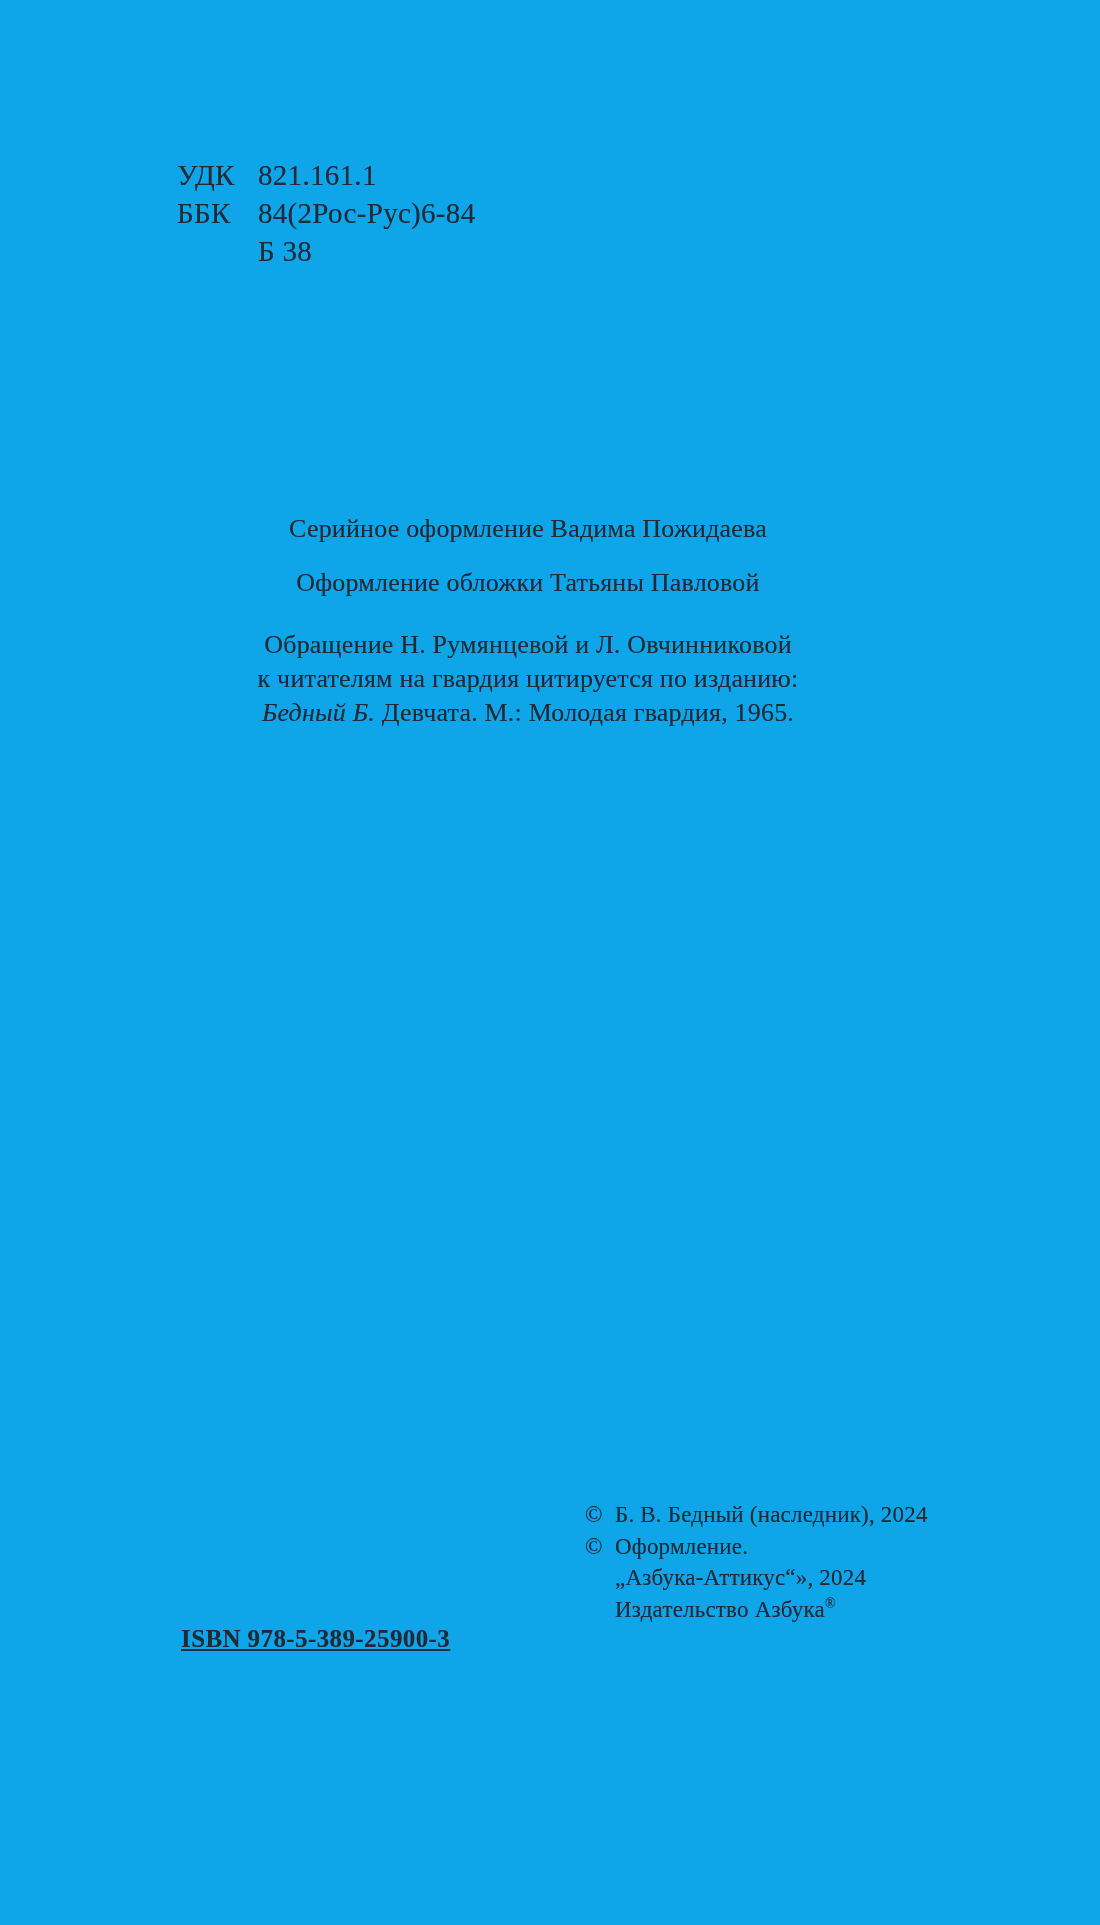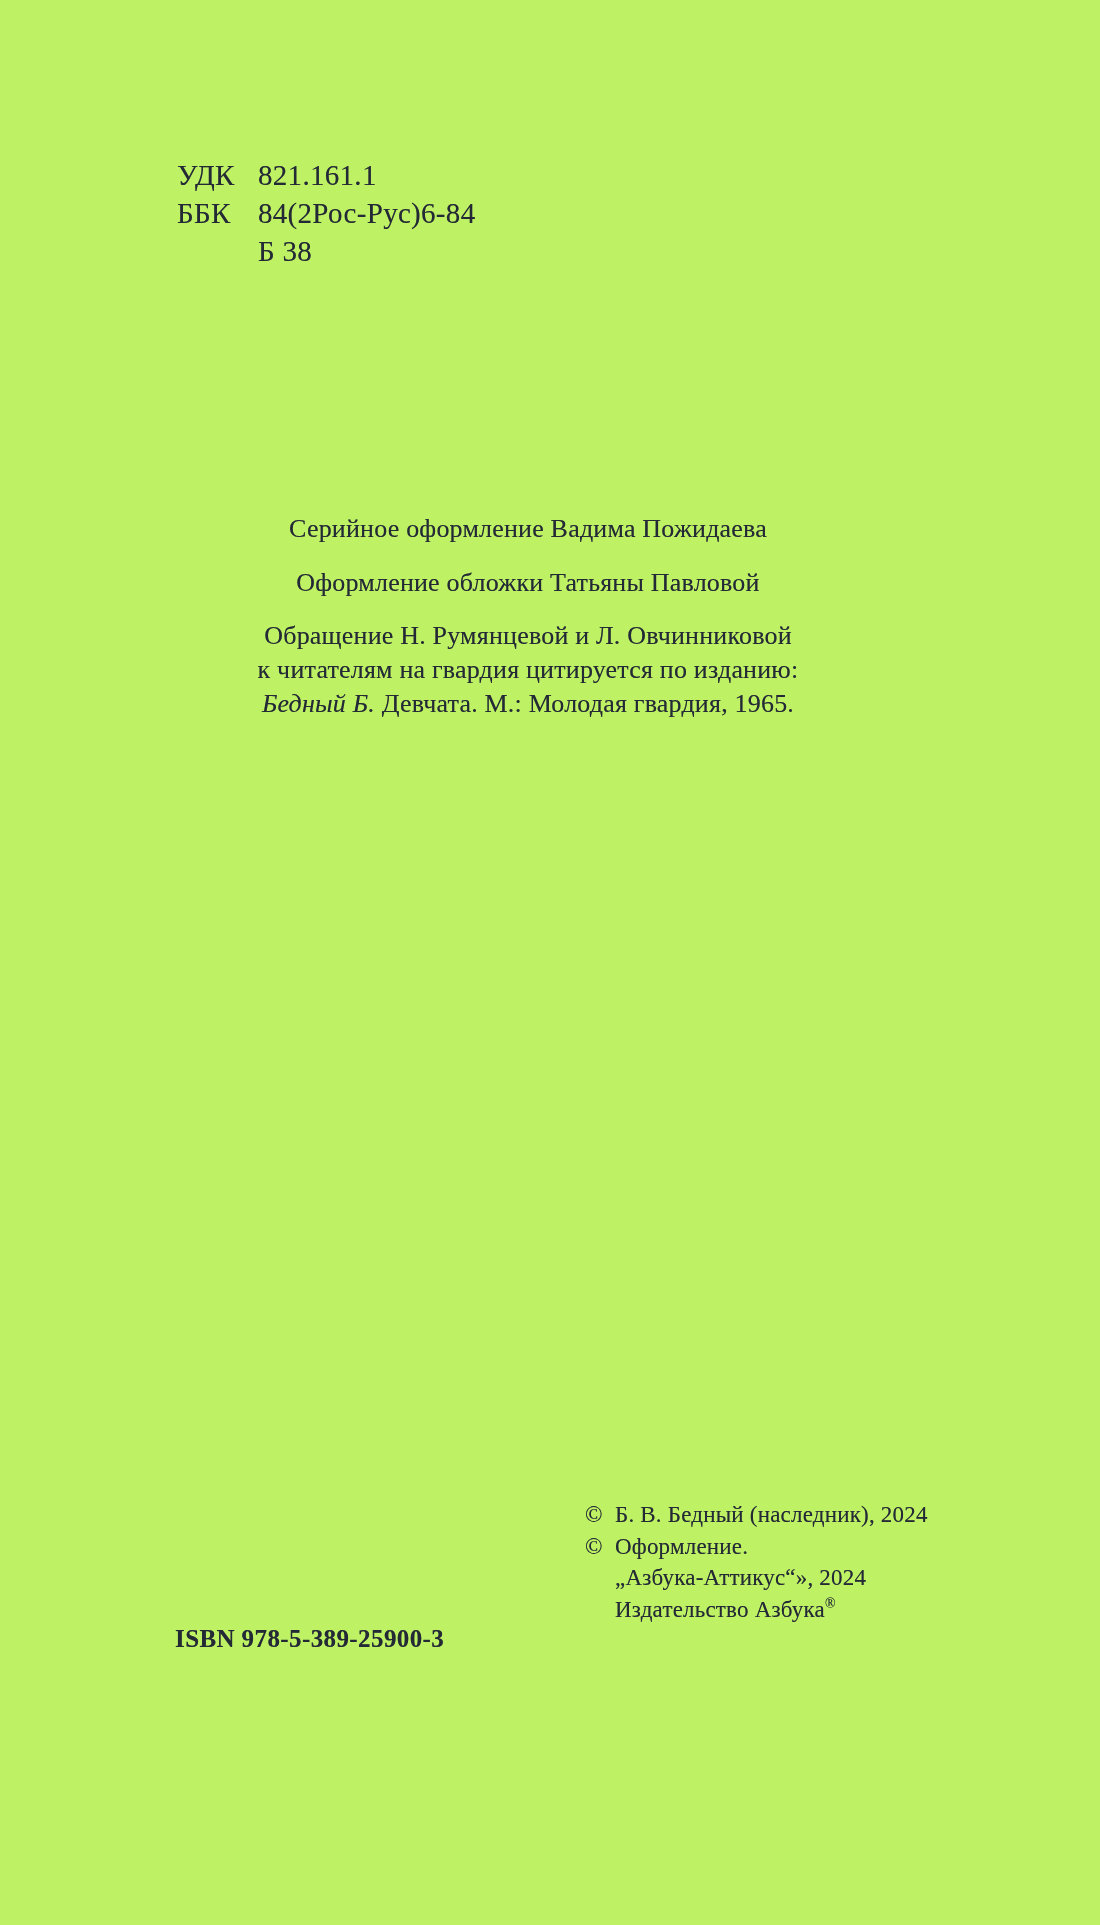--- a/index.html
+++ b/index.html
@@ -1,20 +1,20 @@
 <!DOCTYPE html>
 <html><head>
 <meta charset="utf-8">
 <style>
   html, body { margin:0; padding:0; background:#ffffff; }
   .page {
     position:relative;
     width:1100px;
     height:1925px;
-    background:#bef264;
+    background:#0ea5e9;
     font-family:"Liberation Serif","DejaVu Serif",serif;
     color:#242936;
     text-shadow:0 0 0.6px rgba(36,41,54,0.45);
     overflow:hidden;
   }
 
   
   .catalog {
     position:absolute;
     left:177px; top:156px;
@@ -28,43 +28,44 @@
   .credits {
     position:absolute;
     left:0; top:512px;
     width:1056px;
     text-align:center;
     font-size:26px;
     line-height:34px;
     letter-spacing:0.2px;
   }
   .credits .cover-line { margin-top:20px; }
-  .credits .note { margin-top:19px; }
+  .credits .note { margin-top:28px; }
   .credits .italic { font-style:italic; }
 
   
   .copyright {
     position:absolute;
     left:585px; top:1499px;
     font-size:23px;
     line-height:31.5px;
     letter-spacing:0.2px;
   }
   .cr-line { display:flex; }
   .cr-line .sym { flex:0 0 30px; width:30px; }
   .cr-line sup { font-size:0.6em; vertical-align:super; line-height:0; }
 
   
   .isbn {
     position:absolute;
-    left:175px; top:1624px;
+    left:181px; top:1624px;
     font-size:25px;
     font-weight:700;
     line-height:30px;
     letter-spacing:0.4px;
+    text-decoration:underline;
   }
 </style>
 </head>
 <body>
 
 <div class="page">
 
   <div class="catalog">
     <div class="row">
       <span class="lbl">УДК</span>

